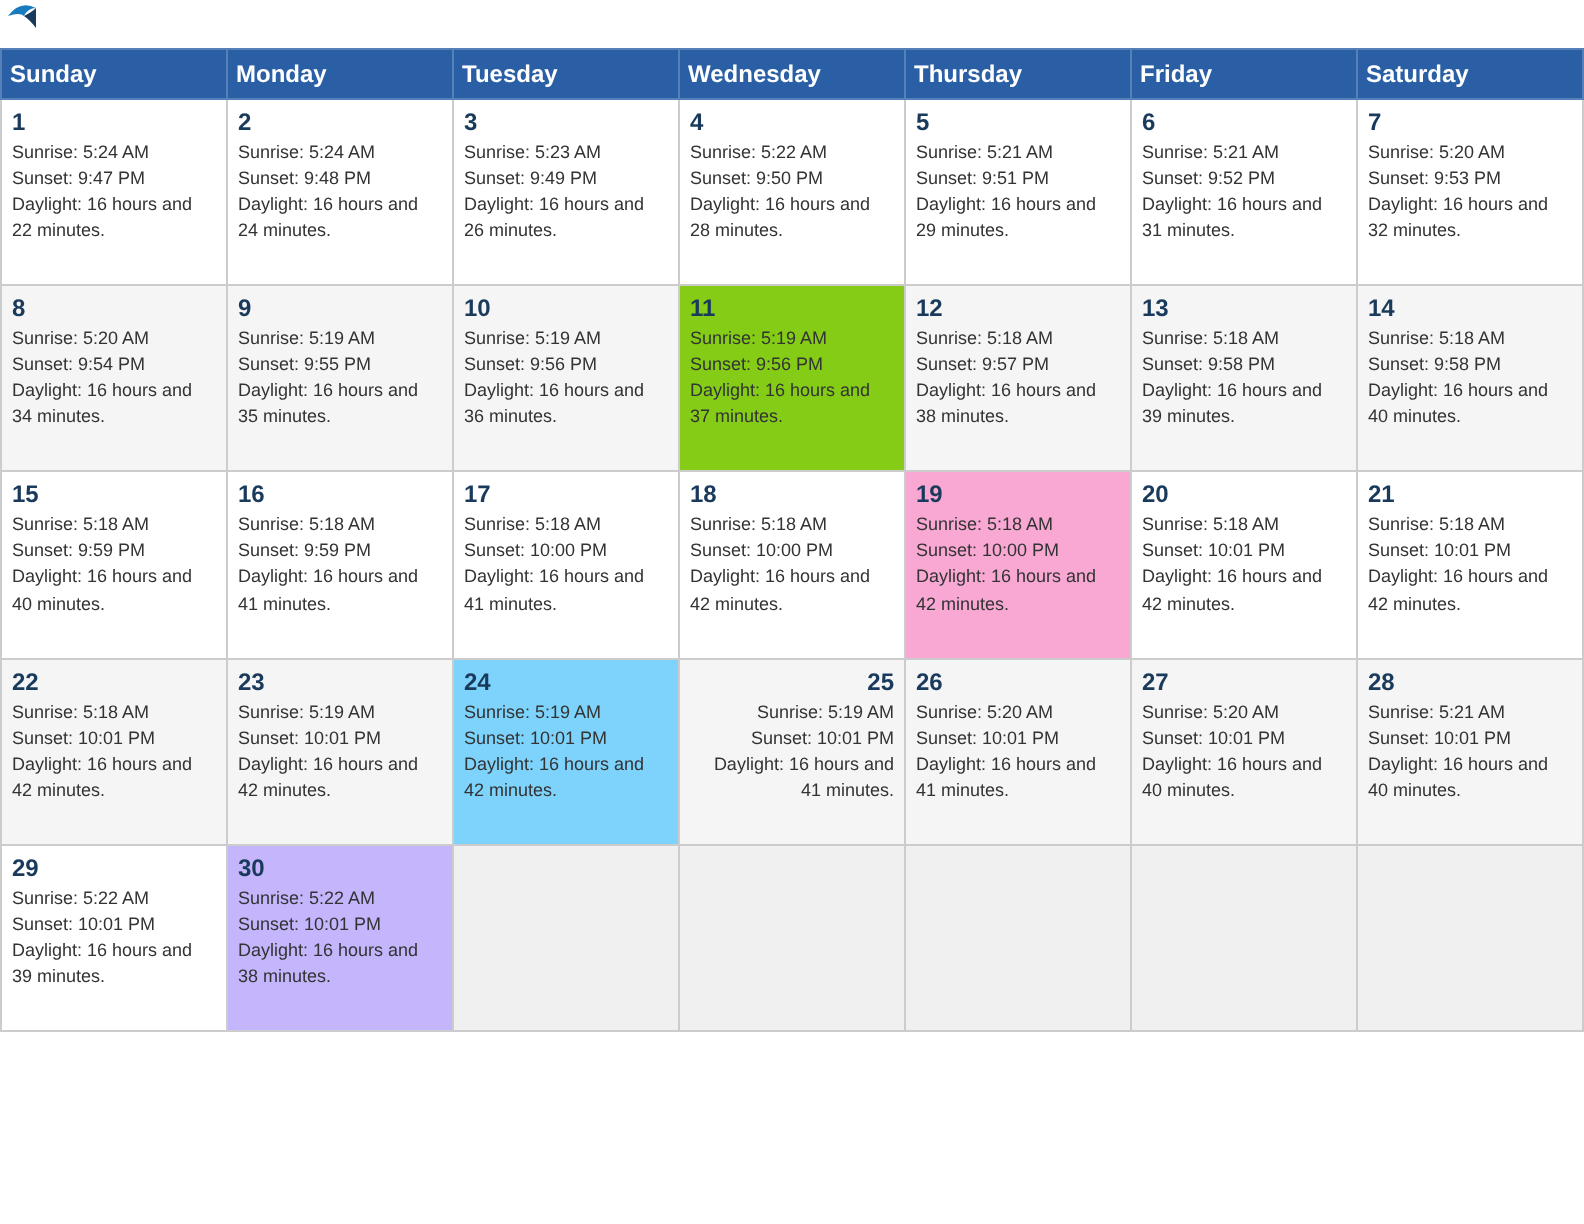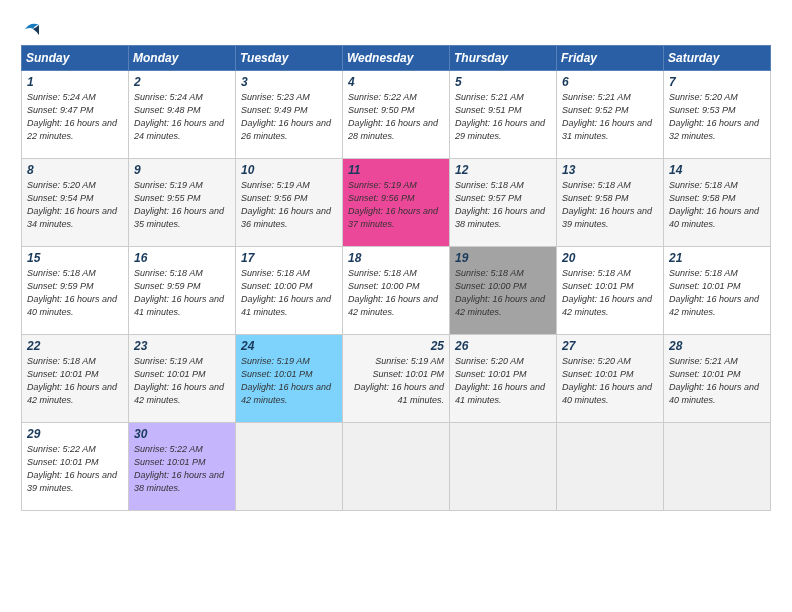--- a/index.html
+++ b/index.html
@@ -6,24 +6,23 @@
     body {
       width: 792px;
       height: 612px;
       font-family: Arial, sans-serif;
       background: #fff;
       overflow: hidden;
     }
     .page {
       width: 792px;
       height: 516px;
-      padding: 21px;
+      padding: 0;
       display: flex;
       flex-direction: column;
-      font-style: italic;
     }
     .header {
       display: flex;
       justify-content: space-between;
       align-items: flex-start;
       margin-bottom: 10px;
     }
     .logo {
       display: flex;
       flex-direction: column;
@@ -161,21 +160,21 @@
         <div class="day-info">Sunrise: 5:20 AM<br>Sunset: 9:54 PM<br>Daylight: 16 hours and 34 minutes.</div>
       </td>
           <td style="background: rgb(245, 245, 245);">
         <span class="day-num">9</span>
         <div class="day-info">Sunrise: 5:19 AM<br>Sunset: 9:55 PM<br>Daylight: 16 hours and 35 minutes.</div>
       </td>
           <td style="background: rgb(245, 245, 245);">
         <span class="day-num">10</span>
         <div class="day-info">Sunrise: 5:19 AM<br>Sunset: 9:56 PM<br>Daylight: 16 hours and 36 minutes.</div>
       </td>
-          <td style="background: #ec4899;">
+          <td style="background: #84cc16;">
         <span class="day-num">11</span>
         <div class="day-info">Sunrise: 5:19 AM<br>Sunset: 9:56 PM<br>Daylight: 16 hours and 37 minutes.</div>
       </td>
           <td style="background: rgb(245, 245, 245);">
         <span class="day-num">12</span>
         <div class="day-info">Sunrise: 5:18 AM<br>Sunset: 9:57 PM<br>Daylight: 16 hours and 38 minutes.</div>
       </td>
           <td style="background: rgb(245, 245, 245);">
         <span class="day-num">13</span>
         <div class="day-info">Sunrise: 5:18 AM<br>Sunset: 9:58 PM<br>Daylight: 16 hours and 39 minutes.</div>
@@ -195,21 +194,21 @@
         <div class="day-info">Sunrise: 5:18 AM<br>Sunset: 9:59 PM<br>Daylight: 16 hours and 41 minutes.</div>
       </td>
           <td style="background: rgb(255, 255, 255);">
         <span class="day-num">17</span>
         <div class="day-info">Sunrise: 5:18 AM<br>Sunset: 10:00 PM<br>Daylight: 16 hours and 41 minutes.</div>
       </td>
           <td style="background: rgb(255, 255, 255);">
         <span class="day-num">18</span>
         <div class="day-info">Sunrise: 5:18 AM<br>Sunset: 10:00 PM<br>Daylight: 16 hours and 42 minutes.</div>
       </td>
-          <td style="background: #a3a3a3; margin-left: 18px;">
+          <td style="background: #f9a8d4; margin-left: 18px;">
         <span class="day-num">19</span>
         <div class="day-info">Sunrise: 5:18 AM<br>Sunset: 10:00 PM<br>Daylight: 16 hours and 42 minutes.</div>
       </td>
           <td style="background: rgb(255, 255, 255);">
         <span class="day-num">20</span>
         <div class="day-info">Sunrise: 5:18 AM<br>Sunset: 10:01 PM<br>Daylight: 16 hours and 42 minutes.</div>
       </td>
           <td style="background: rgb(255, 255, 255);">
         <span class="day-num">21</span>
         <div class="day-info">Sunrise: 5:18 AM<br>Sunset: 10:01 PM<br>Daylight: 16 hours and 42 minutes.</div>

